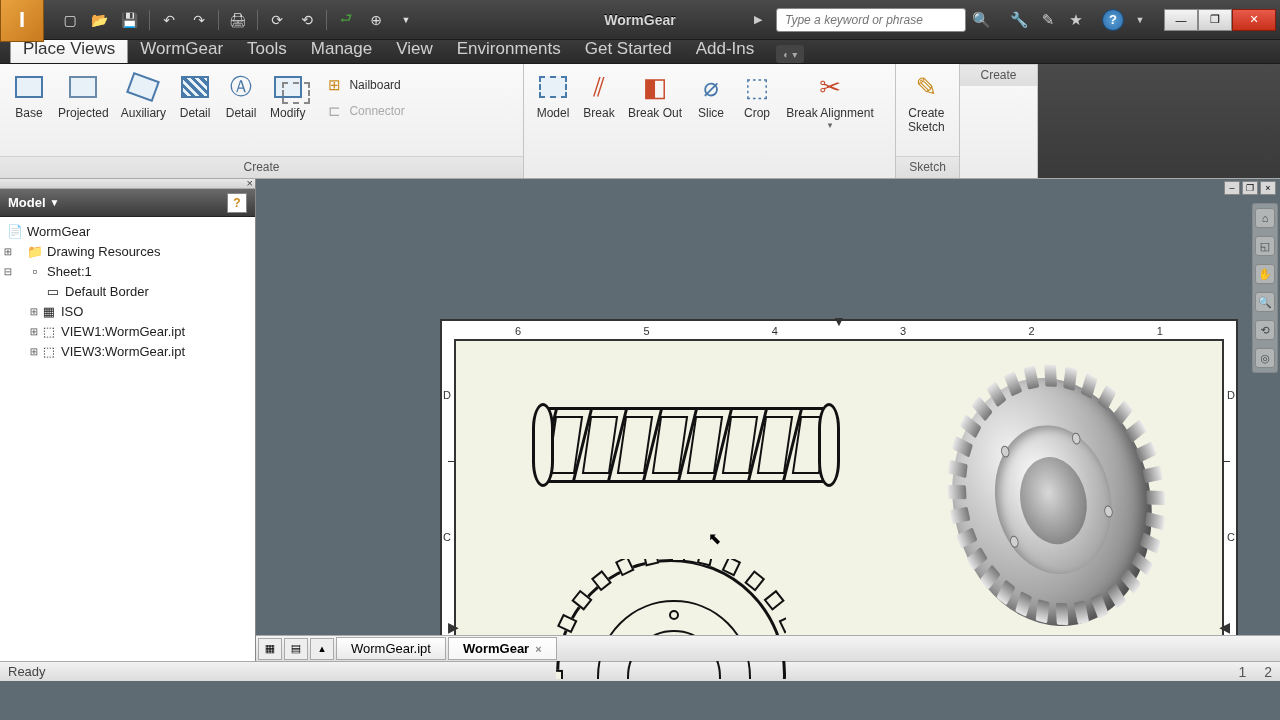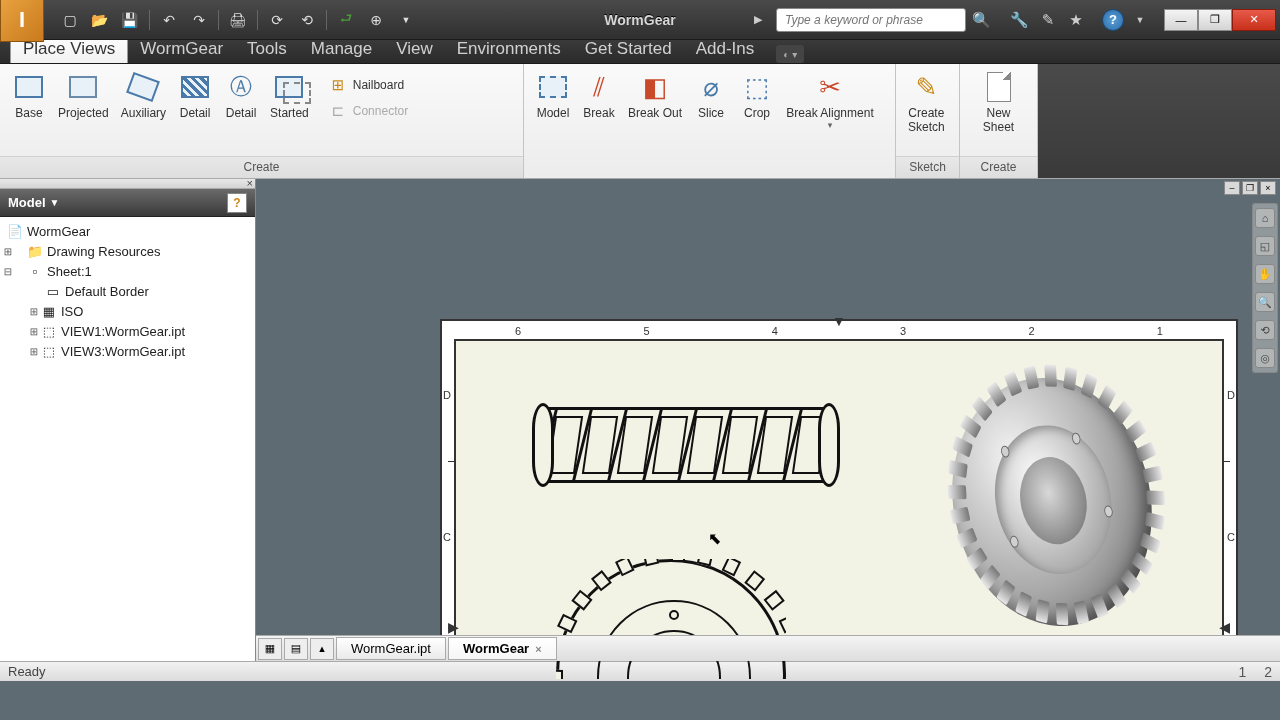--- a/index.html
+++ b/index.html
@@ -198,21 +198,21 @@
       <div class="rbtn-v">
           <div class="ico" style="font-size:22px;color:#4a7aaa">Ⓐ</div>
           <div class="lbl">Detail</div>
         </div>
       <div class="rbtn-v">
           <div class="ico">
             <div class="ic-box" style="position:relative">
               <div style="position:absolute;left:6px;top:4px;width:28px;height:22px;border:2px dashed #888"></div>
             </div>
           </div>
-          <div class="lbl">Started</div>
+          <div class="lbl">Modify</div>
         </div>
       <div class="stackv" style="margin-left:8px">
         <div class="rbtn-h">
             <div class="ico" style="color:#c98a1a">⊞</div>
             <span>Nailboard</span>
           </div>
         <div class="rbtn-h disabled">
             <div class="ico">⊏</div>
             <span>Connector</span>
           </div>
@@ -258,28 +258,20 @@
       <div class="rbtn-v">
           <div class="ico" style="color:#c98a1a">✎</div>
           <div class="lbl">Create
 Sketch</div>
         </div>
     </div>
     <div class="rgroup-label">Sketch</div>
   </div>
 
   <div class="rgroup" style="width:78px">
-    <div class="rgroup-body">
-      <div class="rbtn-v">
-          <div class="ico">
-            <div class="ic-paper"></div>
-          </div>
-          <div class="lbl">New Sheet</div>
-        </div>
-    </div>
     <div class="rgroup-label">Create</div>
   </div>
   <div style="flex:1;background:linear-gradient(#4a4a4a,#3a3a3a)"></div>
 </div>
 
 <div class="workarea">
   <div class="browser">
     <div class="browser-hdr-strip">
         <span class="x">×</span>
       </div>

